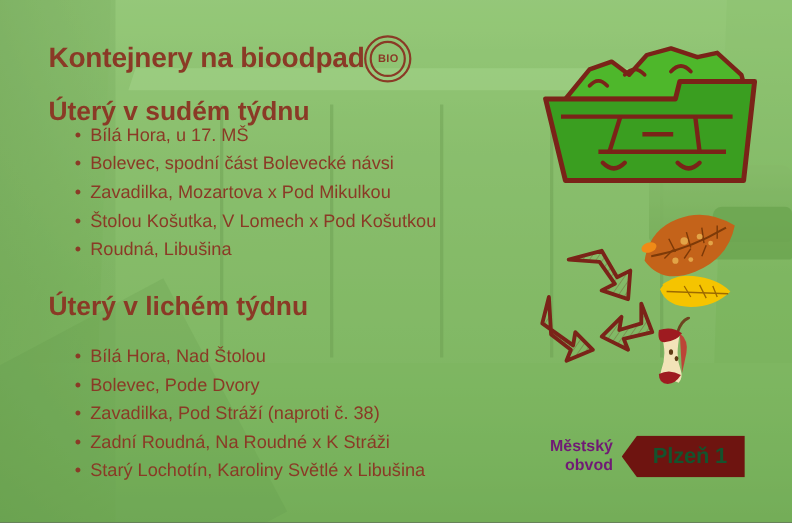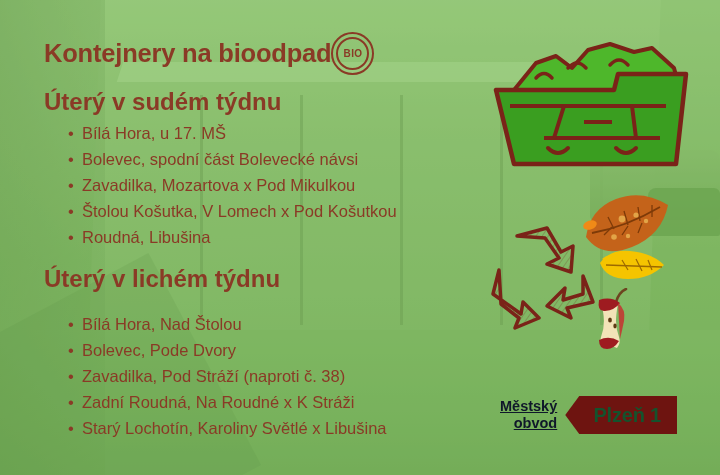--- a/index.html
+++ b/index.html
@@ -159,21 +159,21 @@
   .section-heading.even { top: 88px; }
   .section-heading.odd  { top: 265px; }
 
   .list {
     position: absolute;
     left: 68px;
     margin: 0;
     padding: 0;
     list-style: none;
   }
-  .list.even { top: 120px; }
+  .list.even { top: 110px; }
   .list.odd  { top: 311px; }
 
   .list li {
     position: relative;
     padding-left: 14px;
     font-size: 16.5px;
     line-height: 26px;
     color: #8a3a26;
     white-space: nowrap;
   }
@@ -223,26 +223,25 @@
   .logo {
     position: absolute;
     left: 500px;
     top: 396px;
     display: flex;
     align-items: center;
     gap: 0px;
   }
   .logo-words {
     text-align: right;
-    color: #0f172a;
+    color: #701a75;
     font-size: 14.5px;
     font-weight: bold;
     line-height: 17px;
     padding-right: 8px;
-    text-decoration: underline;
   }
   .logo-banner {
     position: relative;
     width: 112px;
     height: 38px;
   }
   .logo-banner .banner-shape {
     position: absolute;
     inset: 0;
     background: #6e1410;

